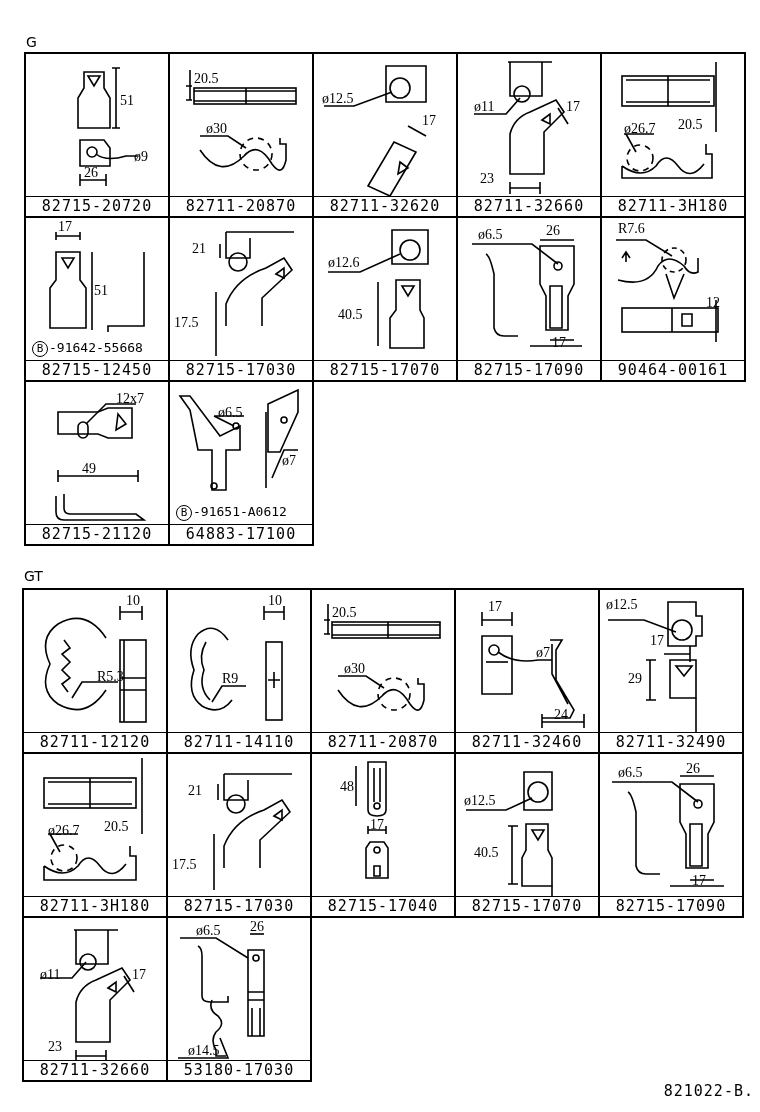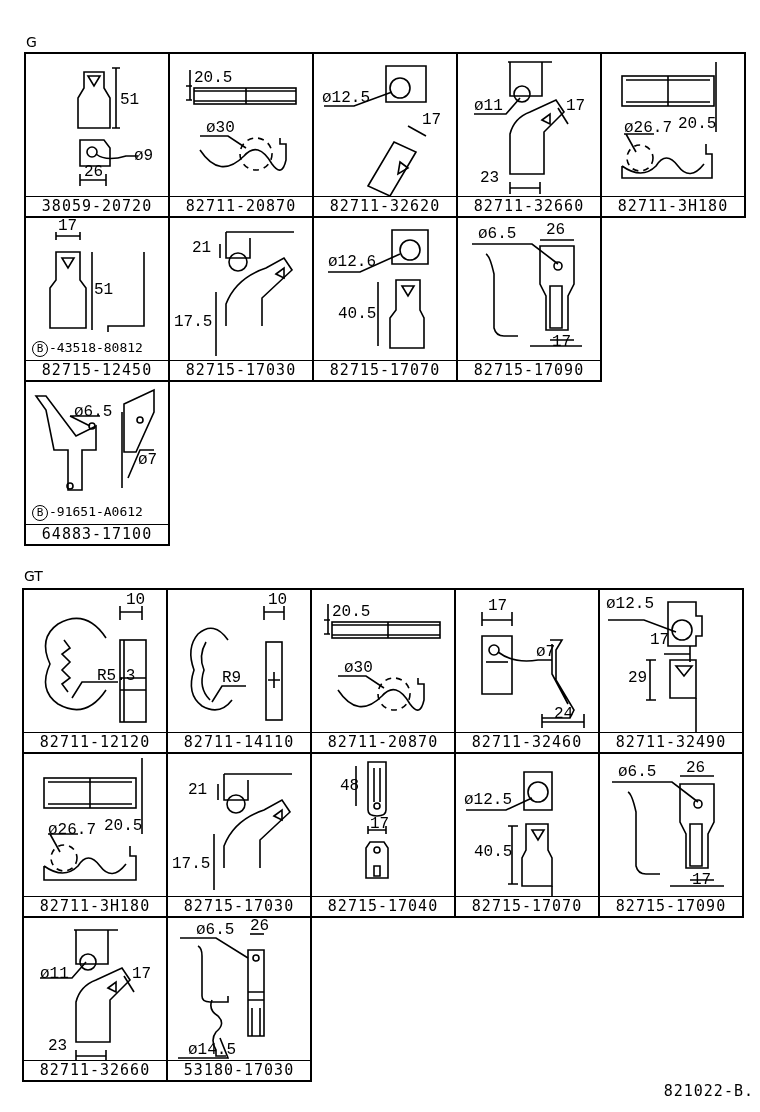--- a/index.html
+++ b/index.html
@@ -6,21 +6,21 @@
   body { width: 760px; height: 1112px; position: relative; overflow: hidden;
          font-family: "DejaVu Sans Mono", "Liberation Mono", monospace; color: #000; }
   .section-label { position: absolute; font-family: "DejaVu Sans", sans-serif; font-size: 14px; }
   .grid { position: absolute; border-top: 2px solid #000; border-left: 2px solid #000; }
   .row { display: flex; }
   .cell { width: 142px; border-right: 2px solid #000; border-bottom: 2px solid #000; box-sizing: content-box; }
   .cell .art { height: 142px; position: relative; border-bottom: 1px solid #000; overflow: hidden; }
   .cell .pn { height: 19px; line-height: 19px; text-align: center; font-size: 15px; letter-spacing: 1px;
               font-family: "DejaVu Sans Mono", monospace; }
   .art svg { position: absolute; left: 0; top: 0; width: 142px; height: 142px; }
-  .dim { position: absolute; font-size: 16px; line-height: 13px; font-family: Liberation Mono, monospace; white-space: nowrap; }
+  .dim { position: absolute; font-size: 14px; line-height: 13px; font-family: Liberation Serif, serif; white-space: nowrap; }
   .ref { position: absolute; font-size: 13px; line-height: 16px; white-space: nowrap; left: 6px; bottom: 3px; }
   .ref .b { display: inline-block; width: 14px; height: 14px; border: 1.5px solid #000; border-radius: 50%;
             text-align: center; line-height: 14px; font-size: 11px; margin-right: 1px; }
   .footer { position: absolute; right: 6px; bottom: 12px; font-size: 15px; letter-spacing: 1px; }
   svg * { fill: none; stroke: #000; stroke-width: 1.6; }
 </style>
 </head>
 <body>
 
 <div class="section-label" style="left:26px; top:34px;">G</div>
@@ -36,21 +36,21 @@
           <path d="M90 14 v60 M86 14 h8 M86 74 h8"></path>
           <path d="M54 86 h24 l6 8 v18 h-30 z"></path>
             <circle cx="66" cy="98" r="5"></circle>
           <path d="M70 100 q10 8 30 2 h12"></path>
           <path d="M54 126 h26 M54 120 v12 M80 120 v12"></path>
         </svg>
         <span class="dim" style="left:94px; top:40px;">51</span>
         <span class="dim" style="left:108px; top:96px;">ø9</span>
         <span class="dim" style="left:58px; top:112px;">26</span>
       </div>
-      <div class="pn">38059-20720</div>
+      <div class="pn">82715-20720</div>
     </div>
     <div class="cell">
       <div class="art">
         <svg viewBox="0 0 142 142">
           <path d="M20 16 v30 M16 32 h6 M16 46 h6"></path>
           <rect x="24" y="34" width="102" height="16"></rect>
             <path d="M24 37 h102 M24 47 h102 M76 34 v16"></path>
           <path d="M30 96 q20 30 44 6 q14 -16 28 8 q10 14 14 -4 v-16 h-6 v-6"></path>
           <circle cx="86" cy="100" r="16" stroke-dasharray="6 5"></circle>
           <path d="M30 82 h28 l18 12"></path>
@@ -114,21 +114,21 @@
       <div class="art">
         <svg viewBox="0 0 142 142">
           <path d="M30 18 h24 M30 14 v8 M54 14 v8"></path>
           <path d="M30 34 h24 v28 l6 8 v40 h-36 v-40 l6 -8 z"></path>
             <path d="M36 40 l6 10 l6 -10 z"></path>
           <path d="M66 34 v78"></path>
           <path d="M118 34 v74 h-36 v6"></path>
         </svg>
         <span class="dim" style="left:32px; top:2px;">17</span>
         <span class="dim" style="left:68px; top:66px;">51</span>
-        <span class="ref"><span class="b">B</span><span>-43518-80812</span></span>
+        <span class="ref"><span class="b">B</span><span>-91642-55668</span></span>
       </div>
       <div class="pn">82715-12450</div>
     </div>
     <div class="cell">
       <div class="art">
         <svg viewBox="0 0 142 142">
           <path d="M56 14 h68 M56 14 v26 h24 v-20"></path>
             <circle cx="68" cy="44" r="9"></circle>
           <path d="M50 26 v14"></path>
           <path d="M56 108 v-22 q10 -26 40 -36 l18 -10 l8 12 l-30 28 v28"></path>
@@ -164,23 +164,55 @@
           <path d="M92 68 h12 v42 h-12 z"></path>
           <path d="M82 22 h34 M14 26 h60 l26 20"></path>
           <path d="M92 122 h24 M72 128 h52"></path>
         </svg>
         <span class="dim" style="left:20px; top:10px;">ø6.5</span>
         <span class="dim" style="left:88px; top:6px;">26</span>
         <span class="dim" style="left:94px; top:118px;">17</span>
       </div>
       <div class="pn">82715-17090</div>
     </div>
-  </div>
-
-  <div class="row">
+    <div class="cell">
+      <div class="art">
+        <svg viewBox="0 0 142 142">
+          <path d="M14 22 h30 l26 16"></path>
+          <path d="M16 62 q30 8 40 -14 q10 -14 26 0 q6 10 14 6 v-14"></path>
+          <circle cx="72" cy="42" r="12" stroke-dasharray="5 4"></circle>
+          <path d="M64 56 l8 24 l10 -24"></path>
+            <path d="M24 44 v-8 M20 40 l4 -6 l4 6"></path>
+          <rect x="20" y="90" width="96" height="24"></rect>
+            <path d="M70 90 v24 M80 96 h10 v12 h-10 z"></path>
+          <path d="M114 82 v42"></path>
+        </svg>
+        <span class="dim" style="left:16px; top:4px;">R7.6</span>
+        <span class="dim" style="left:104px; top:78px;">12</span>
+      </div>
+      <div class="pn">90464-00161</div>
+    </div>
+  </div>
+
+  <div class="row">
+    <div class="cell">
+      <div class="art">
+        <svg viewBox="0 0 142 142">
+          <path d="M32 30 h40 l10 -4 h24 v30 h-24 l-10 -4 h-40 z"></path>
+          <rect x="52" y="40" width="10" height="16" rx="5"></rect>
+            <path d="M92 32 l8 10 l-10 6 z"></path>
+          <path d="M60 42 l20 -20 h30"></path>
+          <path d="M32 94 h80 M32 88 v12 M112 88 v12"></path>
+          <path d="M30 114 v16 q0 8 8 8 h80 l-8 -6 h-66 q-6 0 -6 -6 v-14"></path>
+        </svg>
+        <span class="dim" style="left:90px; top:10px;">12x7</span>
+        <span class="dim" style="left:56px; top:80px;">49</span>
+      </div>
+      <div class="pn">82715-21120</div>
+    </div>
     <div class="cell">
       <div class="art">
         <svg viewBox="0 0 142 142">
           <path d="M10 14 h10 l30 40 l20 -10 v24 h-14 v40 h-14 v-40 h-14 l-8 -40 z"></path>
           <circle cx="66" cy="44" r="3"></circle>
             <circle cx="44" cy="104" r="3"></circle>
           <path d="M44 34 h30 M44 34 l20 10"></path>
           <path d="M98 22 l30 -14 v22 l-18 40 h-12 z"></path>
             <circle cx="114" cy="38" r="3"></circle>
           <path d="M96 30 v76"></path>

